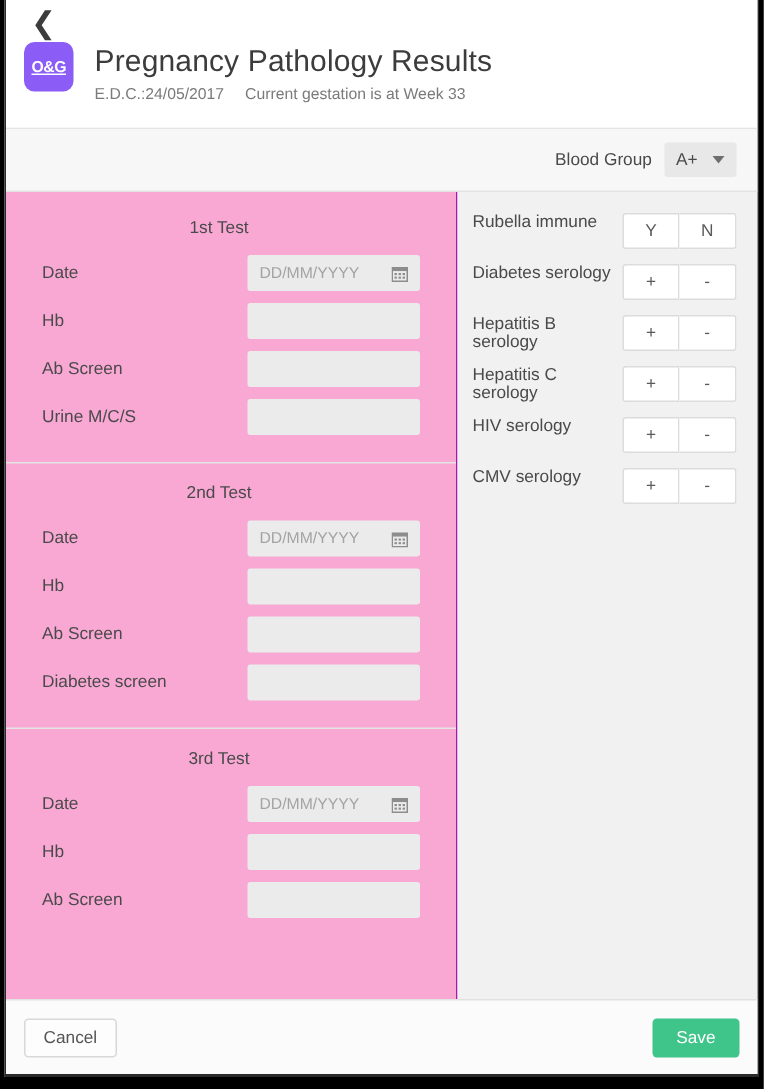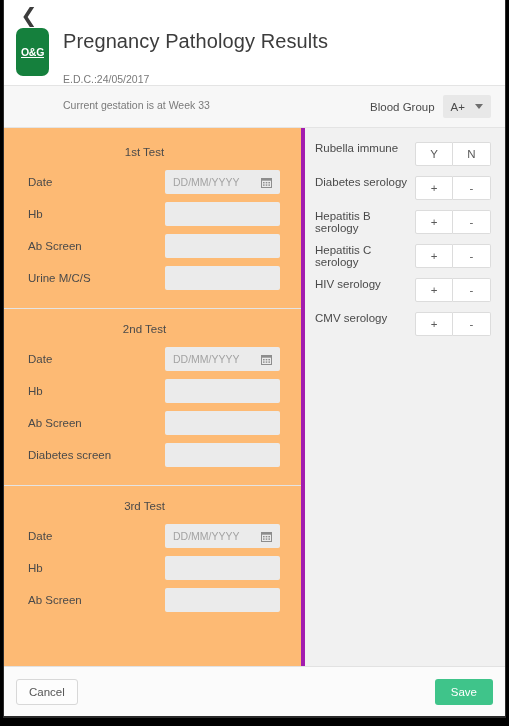--- a/index.html
+++ b/index.html
@@ -48,48 +48,47 @@
     cursor: pointer;
     font-family: "DejaVu Sans", sans-serif;
   }
   .header-main {
     display: flex;
     align-items: flex-start;
     padding: 20px 0 0 12px;
   }
   .logo-badge {
     width: 33px;
-    height: 48px;
+    height: 33px;
     border-radius: 7px;
-    background: #15803d;
+    background: #8b5cf6;
     color: #ffffff;
     font-size: 10.5px;
     font-weight: bold;
     display: flex;
     align-items: center;
     justify-content: center;
     flex: 0 0 33px;
     letter-spacing: -0.3px;
     text-decoration: underline;
   }
   .header-text { padding-left: 14px; padding-top: 1px; }
   .page-title {
     font-size: 20px;
     color: #3c3c3c;
     font-weight: normal;
     line-height: 24px;
     letter-spacing: 0.1px;
   }
   .sub-line {
-    margin-top: 20px;
+    margin-top: 4px;
     font-size: 10.5px;
     color: #7a7a7a;
     display: flex;
     gap: 14px;
-    flex-direction: column;
   }
 
   
   .stats-bar {
     flex: 0 0 43px;
     height: 43px;
     background: #f7f7f7;
     border-top: 1px solid #e4e4e4;
     border-bottom: 1px solid #e4e4e4;
     display: flex;
@@ -146,22 +145,22 @@
   
   .body-wrap {
     flex: 1 1 auto;
     display: flex;
     min-height: 0;
     overflow: hidden;
   }
   .left-panel {
     width: 301px;
     flex: 0 0 301px;
-    background: #fdba74;
-    border-right: 4px solid #a21caf;
+    background: #f9a8d4;
+    border-right: 1px solid #a21caf;
     padding: 10px 0 0 0;
     overflow: hidden;
   }
   .right-panel {
     flex: 1 1 auto;
     background: #f1f1f1;
     padding: 14px 0 0 0;
   }
 
   

